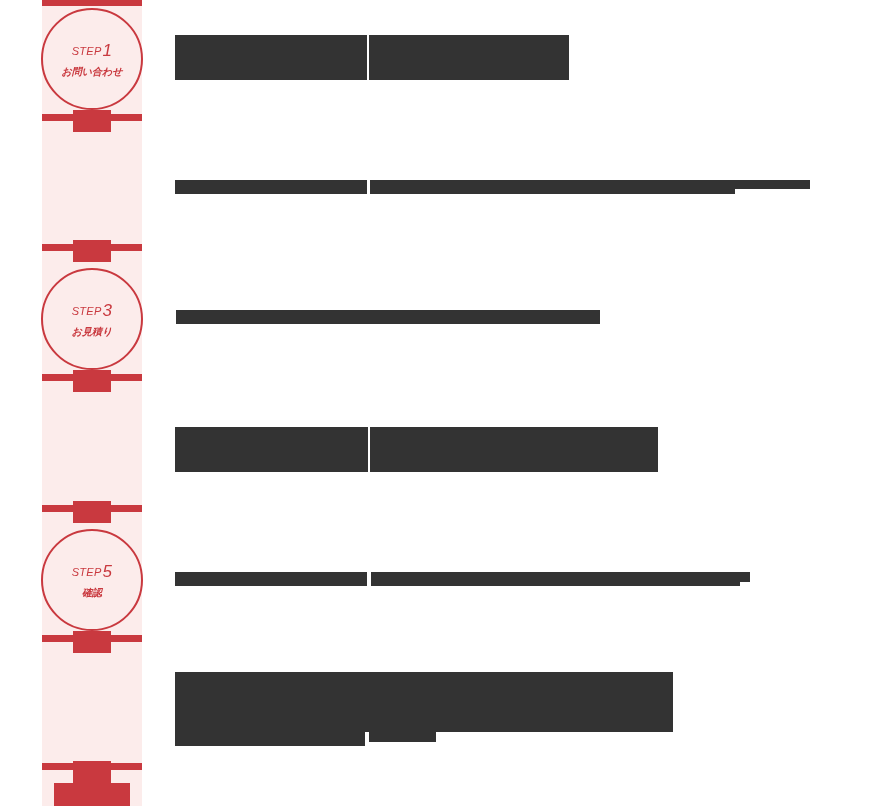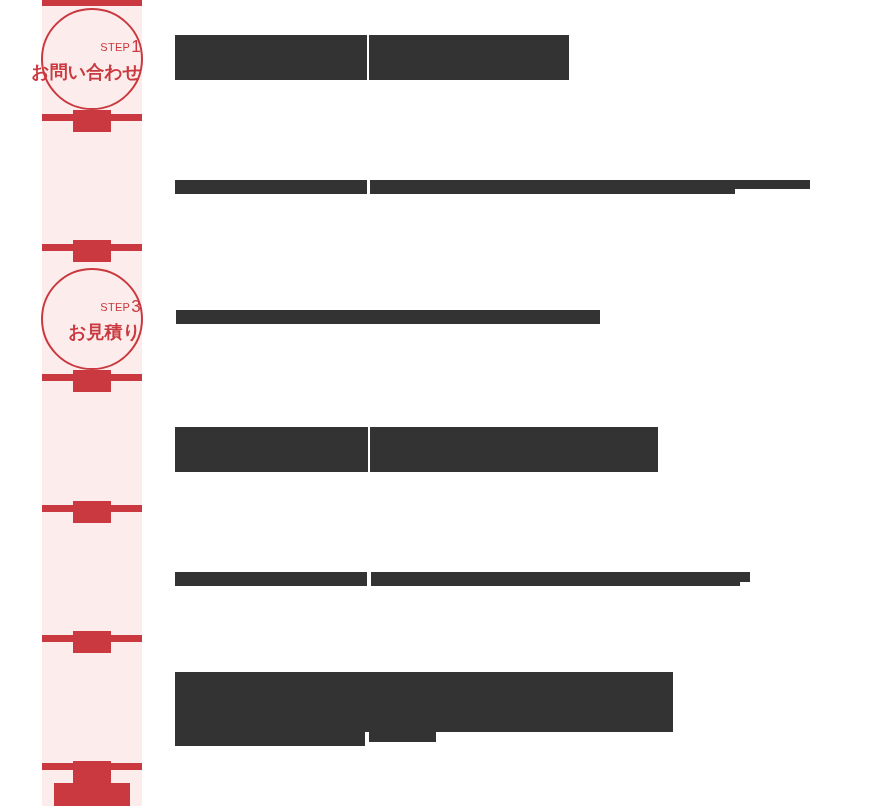--- a/index.html
+++ b/index.html
@@ -38,38 +38,39 @@
     position: absolute;
     left: 41px;
     width: 102px;
     height: 102px;
     border-radius: 50%;
     background: #fceceb;
     border: 2px solid #c9393f;
     box-sizing: border-box;
     display: flex;
     flex-direction: column;
-    align-items: flex-end;
+    align-items: center;
     justify-content: center;
     color: #c9393f;
+    font-style: italic;
   }
   .step-node .step-kicker {
     font-size: 11px;
     letter-spacing: 0.3px;
     line-height: 1;
     margin-bottom: 2px;
     white-space: nowrap;
   }
   .step-node .step-kicker .step-num {
     font-size: 17px;
     vertical-align: -1px;
     margin-left: 1px;
   }
   .step-node .step-title {
-    font-size: 18px;
+    font-size: 10px;
     font-weight: bold;
     line-height: 1;
     margin-top: 6px;
     white-space: nowrap;
   }
 
   
   .step-connector {
     position: absolute;
     left: 42px;
@@ -176,20 +177,24 @@
     </div>
     <div class="step-connector" style="top: 370px;">
       <div class="conn-bar-left"></div>
       <div class="conn-stem"></div>
       <div class="conn-bar-right"></div>
     </div>
     <div class="step-connector" style="top: 501px;">
       <div class="conn-bar-left"></div>
       <div class="conn-stem"></div>
       <div class="conn-bar-right"></div>
+    </div>
+    <div class="step-node" style="top: 529px;">
+      <div class="step-kicker"><span>STEP</span><span class="step-num">5</span></div>
+      <div class="step-title">確認</div>
     </div>
     <div class="step-connector" style="top: 631px;">
       <div class="conn-bar-left"></div>
       <div class="conn-stem"></div>
       <div class="conn-bar-right"></div>
     </div>
     <div class="rail-terminus" style="top: 761px;">
       <div class="term-bar-left"></div>
       <div class="term-stem"></div>
       <div class="term-bar-right"></div>

